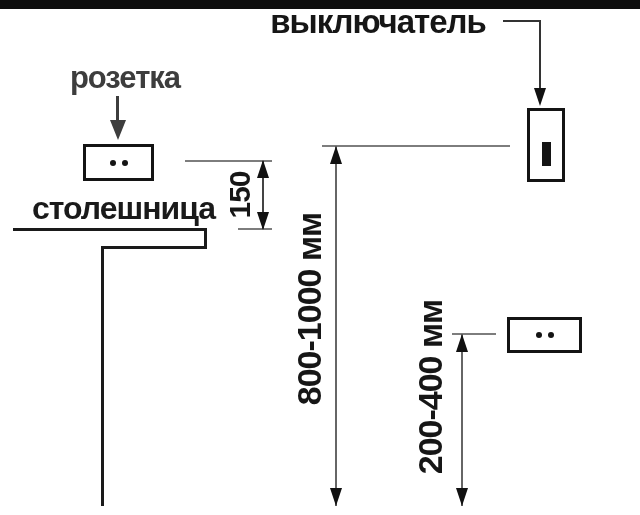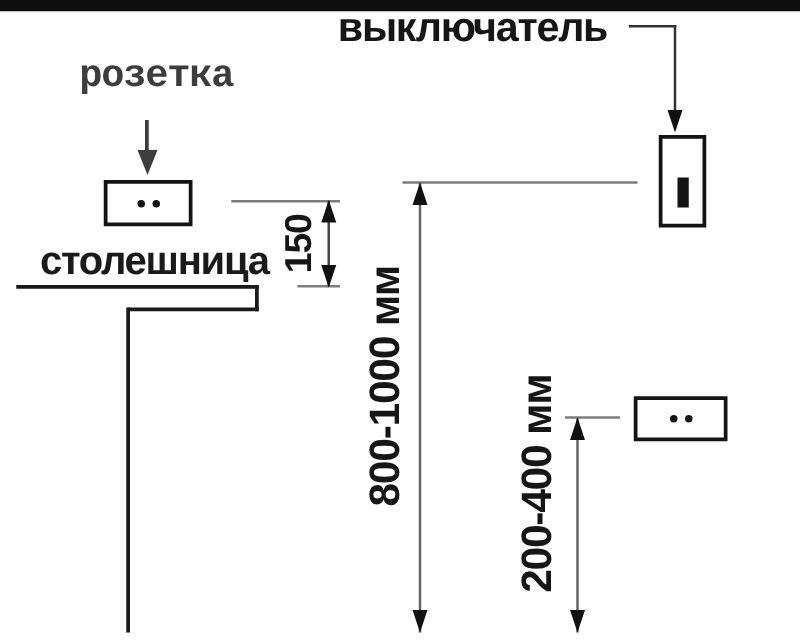--- a/index.html
+++ b/index.html
@@ -5,21 +5,21 @@
   html,body{margin:0;padding:0;background:#fff;}
   .canvas{
     position:relative;width:640px;height:515px;background:#ffffff;
     font-family:"Liberation Sans", sans-serif;overflow:hidden;
   }
   
   .lbl{
     position:absolute;font-weight:bold;color:#1a1a1a;
     letter-spacing:-1px;white-space:nowrap;text-align:center;
   }
-  .lbl-socket{left:45px;top:44px;width:160px;font-size:31px;color:#3d3d3d;font-family:Liberation Mono, monospace;}
+  .lbl-socket{left:45px;top:60px;width:160px;font-size:31px;color:#3d3d3d;}
   .lbl-switch{left:248px;top:3px;width:260px;font-size:33px;color:#161616;}
   .lbl-counter{left:0px;top:190px;width:215px;font-size:32px;color:#1a1a1a;text-align:right;}
   .dim-text{
     position:absolute;font-weight:bold;color:#161616;white-space:nowrap;
     transform:translate(-50%,-50%) rotate(-90deg);letter-spacing:-1px;
   }
   .dim-150{left:240px;top:195px;font-size:30px;}
   .dim-800{left:309px;top:309px;font-size:34px;}
   .dim-200{left:430px;top:387px;font-size:34px;}
   

